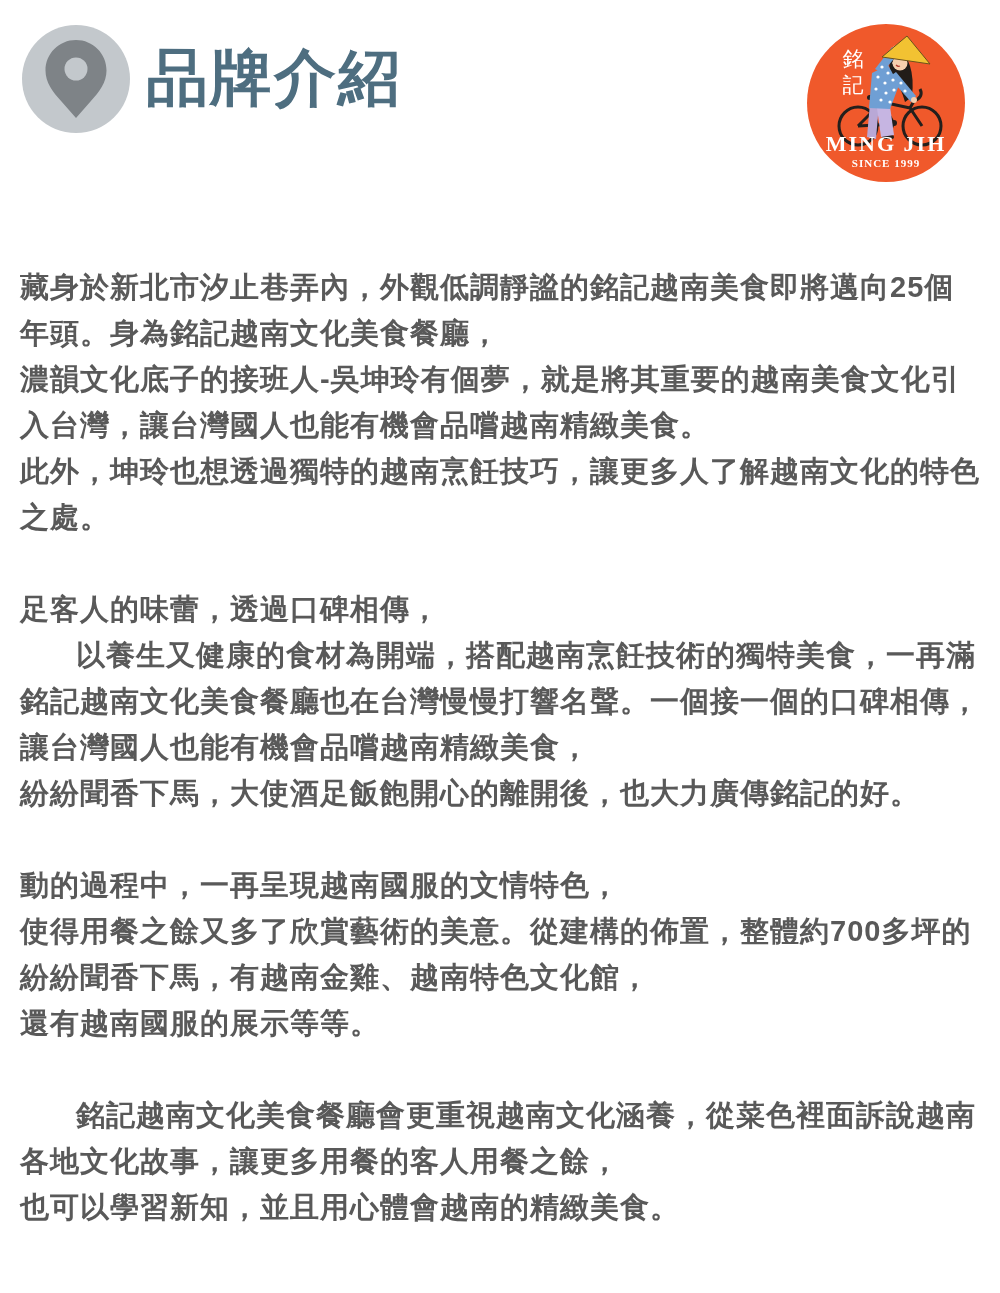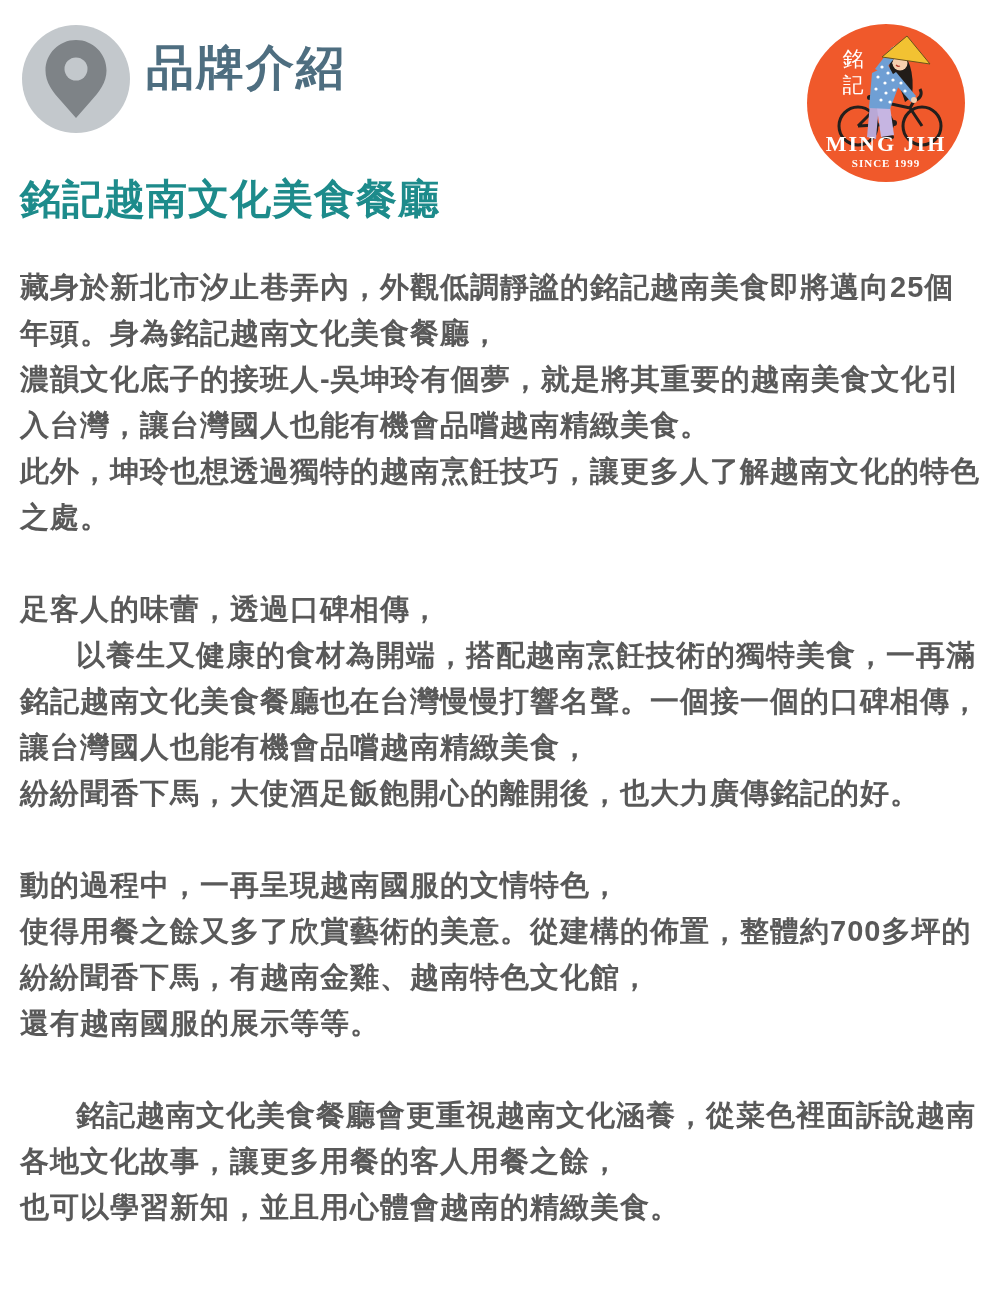--- a/index.html
+++ b/index.html
@@ -8,21 +8,21 @@
     position:relative;
     width:1000px; height:1293px;
     background:#ffffff;
     overflow:hidden;
     font-family:"Liberation Sans", sans-serif;
   }
   
   .pin-icon { position:absolute; left:22px; top:25px; width:108px; height:108px; }
   .page-title {
     position:absolute; left:146px; top:36px;
-    font-size:48px; font-weight:bold; letter-spacing:2px;
+    font-size:62px; font-weight:bold; letter-spacing:2px;
     color:#4e6e80; white-space:nowrap;
   }
   .brand-logo { position:absolute; left:806px; top:23px; width:160px; height:160px; }
   .logo-cjk {
     font-family:"Liberation Sans", sans-serif;
     font-size:21px; fill:#ffffff; text-anchor:middle; font-weight:500;
   }
   .logo-name {
     font-family:"Liberation Serif", serif;
     font-size:22px; font-weight:bold; fill:#ffffff;
@@ -115,21 +115,20 @@
         <polygon points="76,34 124,41 101,13" fill="#f2c232" stroke="#6b521c" stroke-width="1"></polygon>
       </g>
 
       <text class="logo-cjk" x="47" y="43">銘</text>
       <text class="logo-cjk" x="47" y="69">記</text>
       <text class="logo-name" x="80" y="128">MING JIH</text>
       <text class="logo-since" x="80" y="144">SINCE 1999</text>
     </svg>
   </div>
 
-  <h2 class="subtitle">銘記越南文化美食餐廳</h2>
 
   <main class="content">
 
     <div class="para">
       <div class="line">藏身於新北市汐止巷弄內，外觀低調靜謐的銘記越南美食即將邁向25個</div>
       <div class="line">年頭。身為銘記越南文化美食餐廳，</div>
       <div class="line">濃韻文化底子的接班人-吳坤玲有個夢，就是將其重要的越南美食文化引</div>
       <div class="line">入台灣，讓台灣國人也能有機會品嚐越南精緻美食。</div>
       <div class="line">此外，坤玲也想透過獨特的越南烹飪技巧，讓更多人了解越南文化的特色</div>
       <div class="line">之處。</div>

